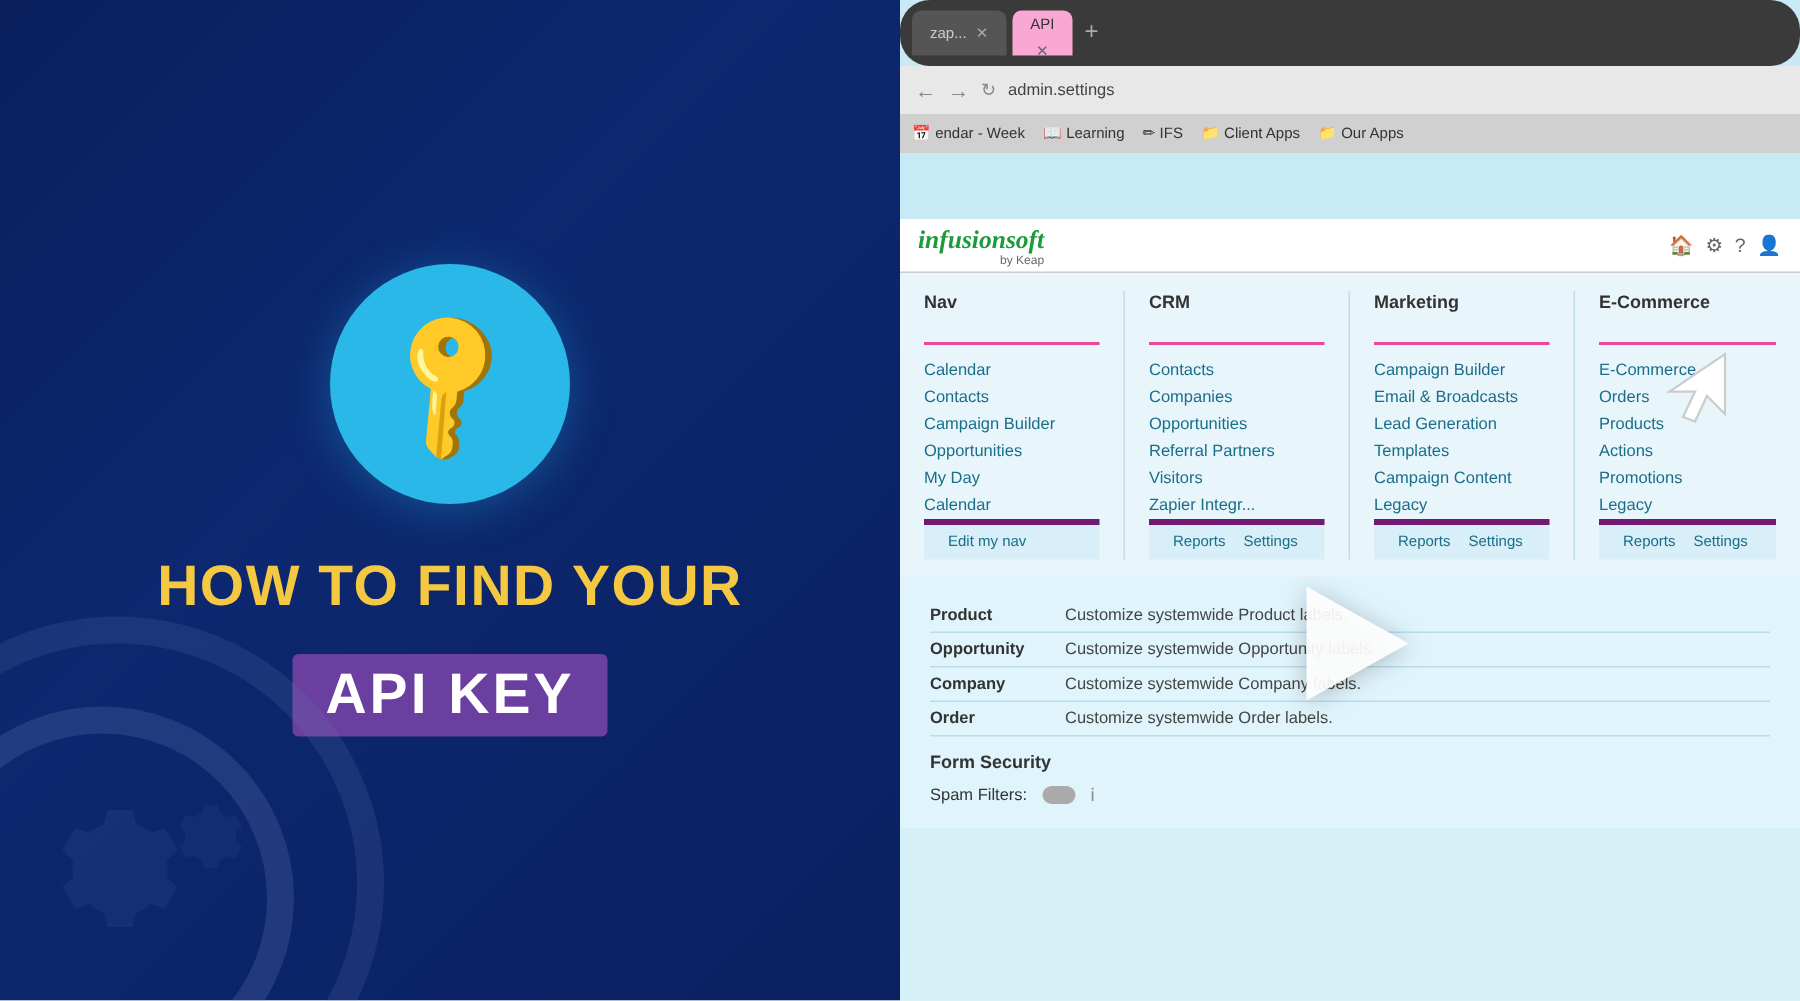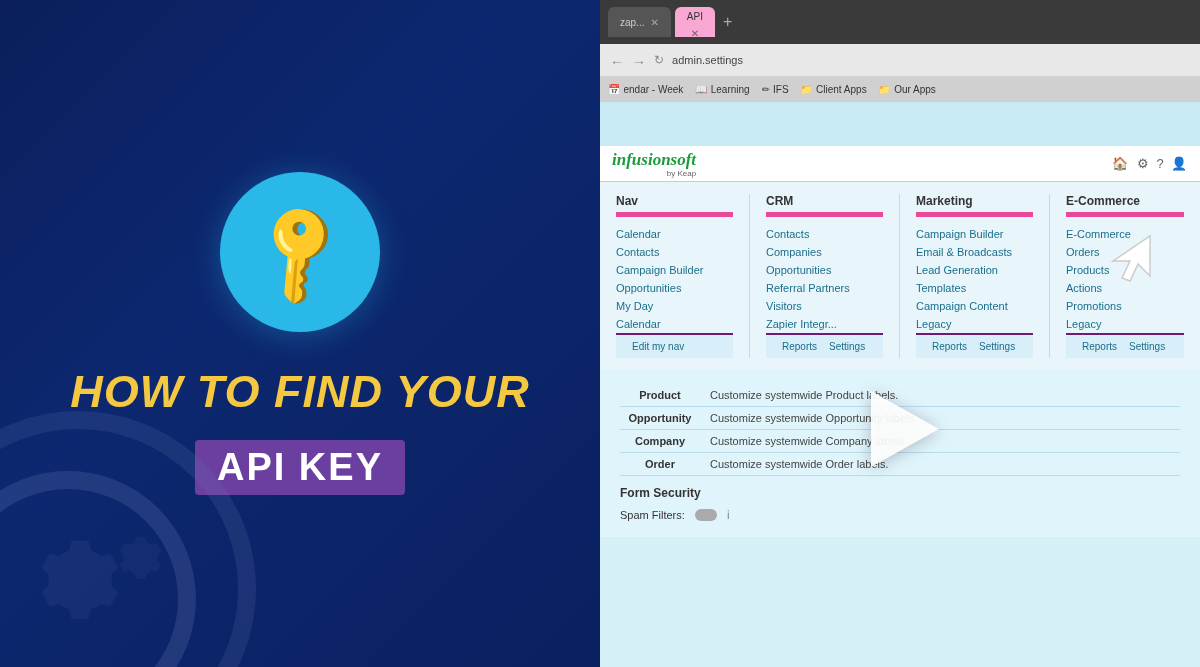--- a/index.html
+++ b/index.html
@@ -85,29 +85,28 @@
       color: #0a2060;
       display: block;
       line-height: 1;
     }
 
     .title-group {
       text-align: center;
     }
 
     .how-to-text {
-      font-size: 45px;
+      font-size: 38px;
       font-weight: 900;
       color: #f5c842;
       text-transform: uppercase;
       letter-spacing: 1px;
       line-height: 1.1;
       margin-bottom: 12px;
       font-family: 'Arial Black', Arial, sans-serif;
-      font-style: italic;
     }
 
     .api-key-badge {
       background: #6b3fa0;
       color: #fff;
       font-size: 38px;
       font-weight: 900;
       text-transform: uppercase;
       padding: 6px 22px;
       border-radius: 4px;
@@ -127,20 +126,21 @@
     }
 
     
     .browser-chrome {
       background: #3a3a3a;
       height: 44px;
       display: flex;
       align-items: center;
       padding: 0 8px;
       gap: 4px;
+      border-radius: 20px;
     }
 
     .tab-item {
       background: #555;
       border-radius: 6px 6px 0 0;
       padding: 4px 12px;
       font-size: 11px;
       color: #ccc;
       display: flex;
       align-items: center;
@@ -258,38 +258,38 @@
 
     .menu-col:last-child {
       border-right: none;
     }
 
     .menu-col-header {
       font-weight: bold;
       color: #333;
       font-size: 12px;
       margin-bottom: 8px;
-      padding-bottom: 4px;
-      border-bottom: 5px solid #ec4899;
+      padding-bottom: 20px;
+      border-bottom: 2px solid #ec4899;
     }
 
     .menu-item {
       color: #1a6e8a;
       font-size: 11px;
       padding: 3px 0;
       cursor: pointer;
       text-decoration: none;
       display: block;
     }
 
     .menu-footer {
       display: flex;
       gap: 12px;
       padding: 6px 16px;
-      border-top: 2px solid #701a75;
+      border-top: 4px solid #701a75;
       font-size: 10px;
       color: #1a6e8a;
       background: #d8eef8;
     }
 
     
     .settings-content {
       background: #e0f4fc;
       padding: 14px 20px;
       font-size: 11px;
@@ -300,21 +300,21 @@
       align-items: baseline;
       gap: 10px;
       padding: 5px 0;
       border-bottom: 1px solid #b8dcea;
     }
 
     .settings-label {
       font-weight: bold;
       color: #333;
       min-width: 80px;
-      text-align: center;
+      text-align: left;
       font-size: 11px;
     }
 
     .settings-value {
       color: #444;
       font-size: 11px;
     }
 
     .form-security-title {
       font-weight: bold;

